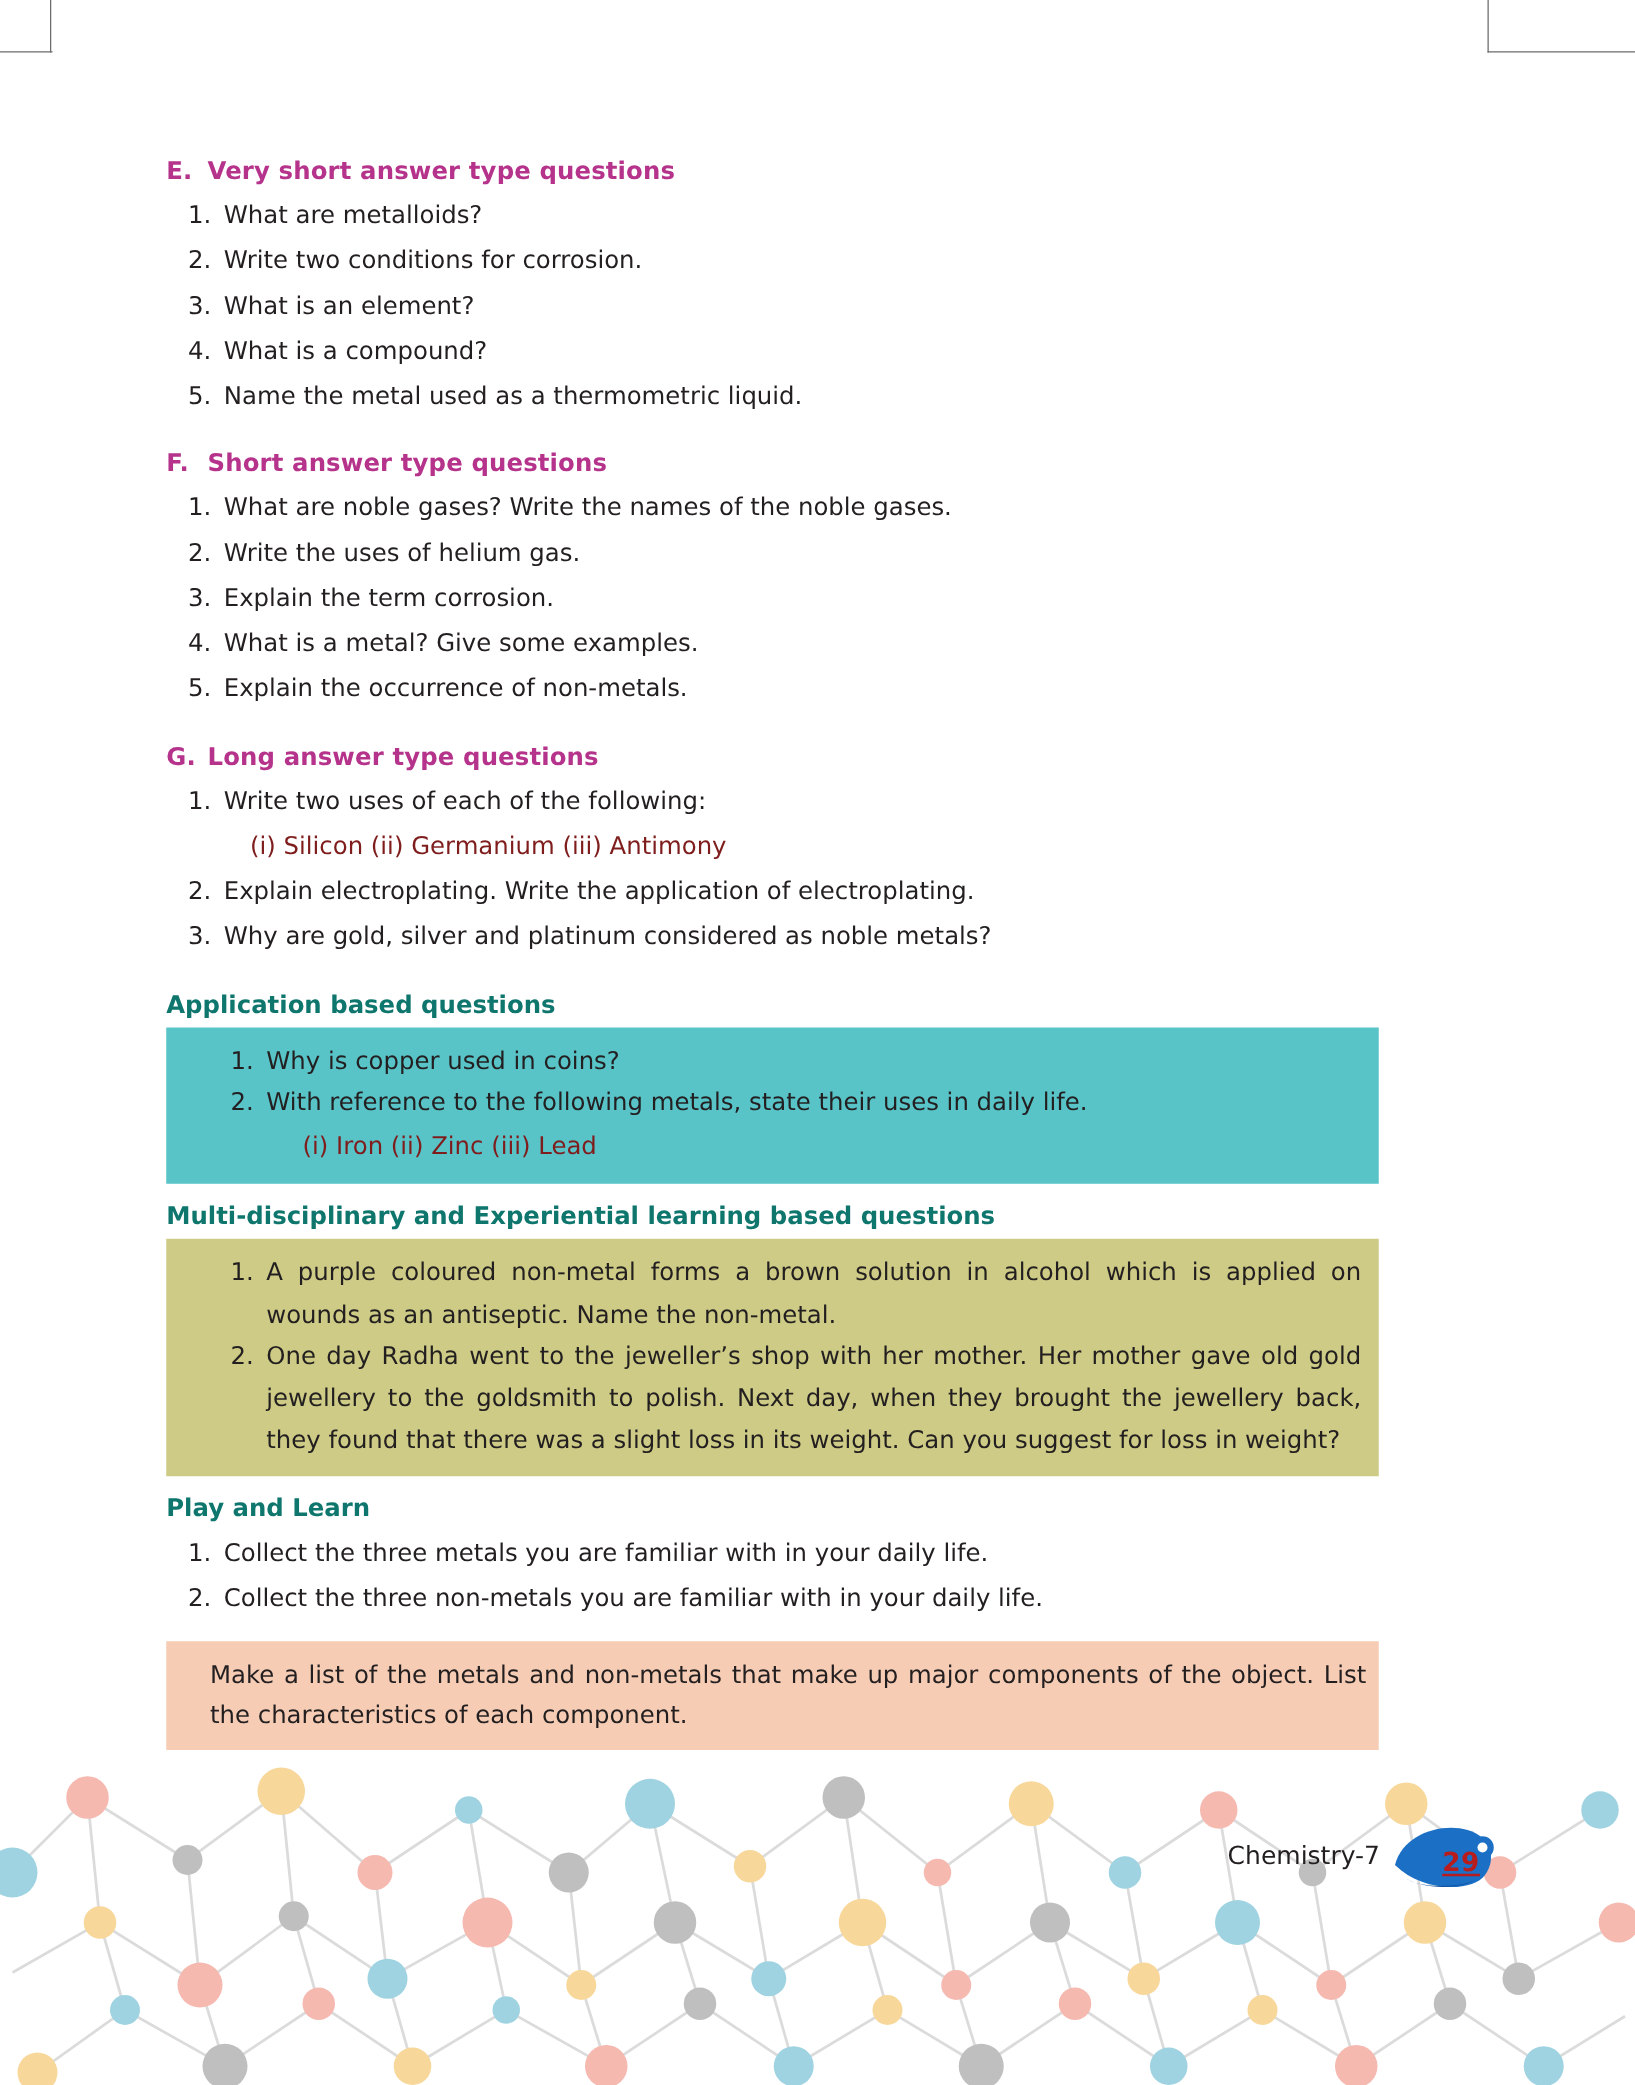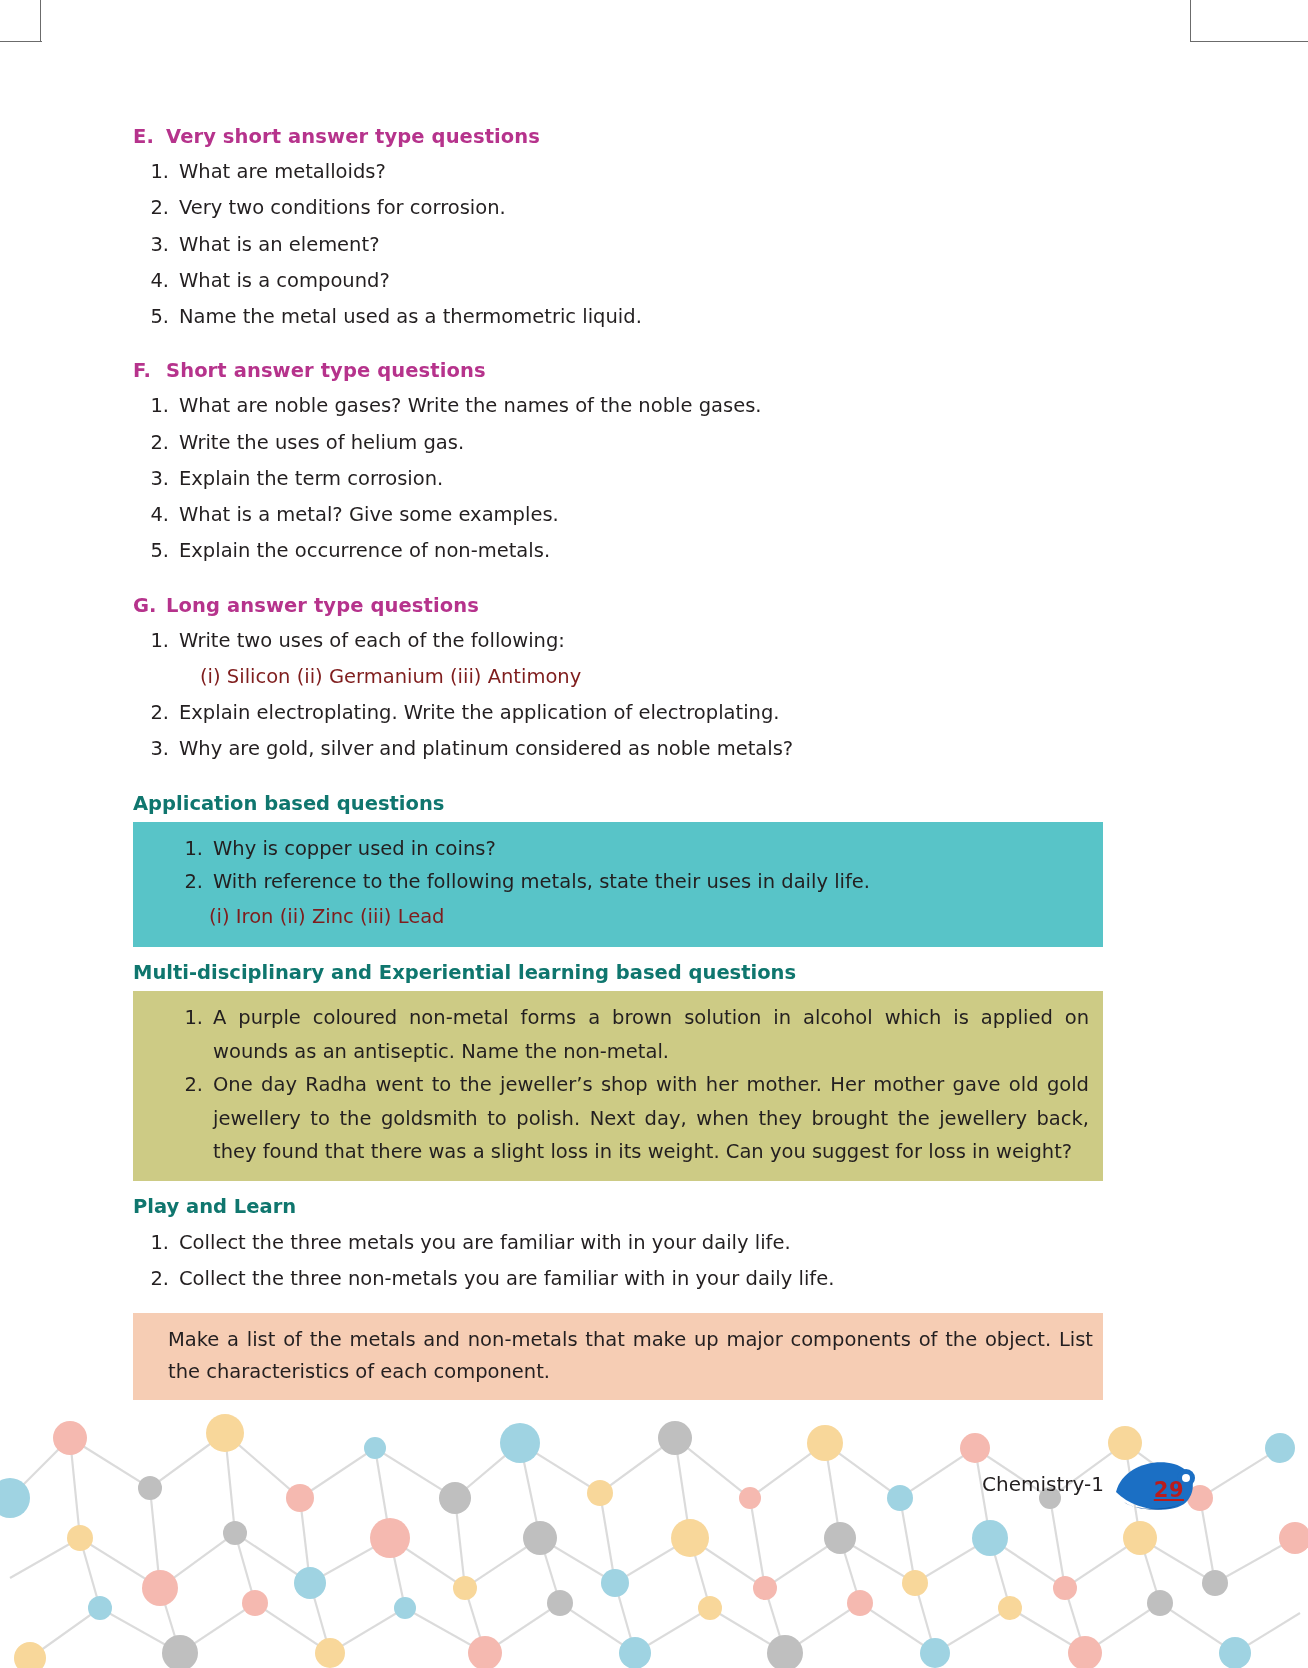--- a/index.html
+++ b/index.html
@@ -96,21 +96,21 @@
     padding: 10px 14px 12px 0px;
   }
   .tinted ol.qlist > li {
     line-height: 1.72;
   }
   .tinted ol.qlist > li .num {
     flex: 0 0 70px;
     width: 70px;
     padding-right: 10px;
   }
-  .tinted .sub-line { margin-left: 76px; }
+  .tinted .sub-line { margin-left: 109px; }
 
   .teal { background: #58c4c8; }
   .olive { background: #cdcb85; }
   .peach { background: #f6cdb4; }
 
   .stem-para {
     font-size: 19.5px;
     color: #231f20;
     line-height: 1.62;
     text-align: justify;
@@ -168,21 +168,21 @@
       <span class="letter">E.</span>
       <span class="title">Very short answer type questions</span>
     </div>
     <ol class="qlist">
       <li>
         <span class="num">1.</span>
         <span class="txt">What are metalloids?</span>
       </li>
       <li>
         <span class="num">2.</span>
-        <span class="txt">Very two conditions for corrosion.</span>
+        <span class="txt">Write two conditions for corrosion.</span>
       </li>
       <li>
         <span class="num">3.</span>
         <span class="txt">What is an element?</span>
       </li>
       <li>
         <span class="num">4.</span>
         <span class="txt">What is a compound?</span>
       </li>
       <li>
@@ -360,21 +360,21 @@
         <circle cx="860" cy="225" r="13" fill="#f5b9b0"></circle>
         <circle cx="935" cy="275" r="15" fill="#9fd3e2"></circle>
         <circle cx="1010" cy="230" r="12" fill="#f8d79a"></circle>
         <circle cx="1085" cy="275" r="17" fill="#f5b9b0"></circle>
         <circle cx="1160" cy="225" r="13" fill="#bfbfbf"></circle>
         <circle cx="1235" cy="275" r="16" fill="#9fd3e2"></circle>
       </g>
     </svg>
   </div>
 
-  <div class="footer-label">Chemistry-1</div>
+  <div class="footer-label">Chemistry-7</div>
 
   <svg class="page-badge" viewBox="0 0 92 62" xmlns="http://www.w3.org/2000/svg">
     <path d="M8 36 C14 12, 44 2, 66 8 C84 13, 90 30, 80 44 C70 58, 30 58, 8 36 Z" fill="#1b6fc4"></path>
     <path d="M16 46 C30 56, 62 56, 76 46 C66 54, 28 56, 16 46 Z" fill="#0c4f99"></path>
     <circle cx="78" cy="22" r="9" fill="#1b6fc4"></circle>
     <circle cx="78" cy="22" r="4" fill="#ffffff"></circle>
   </svg>
   <div class="page-num">29</div>
 
 </div>

